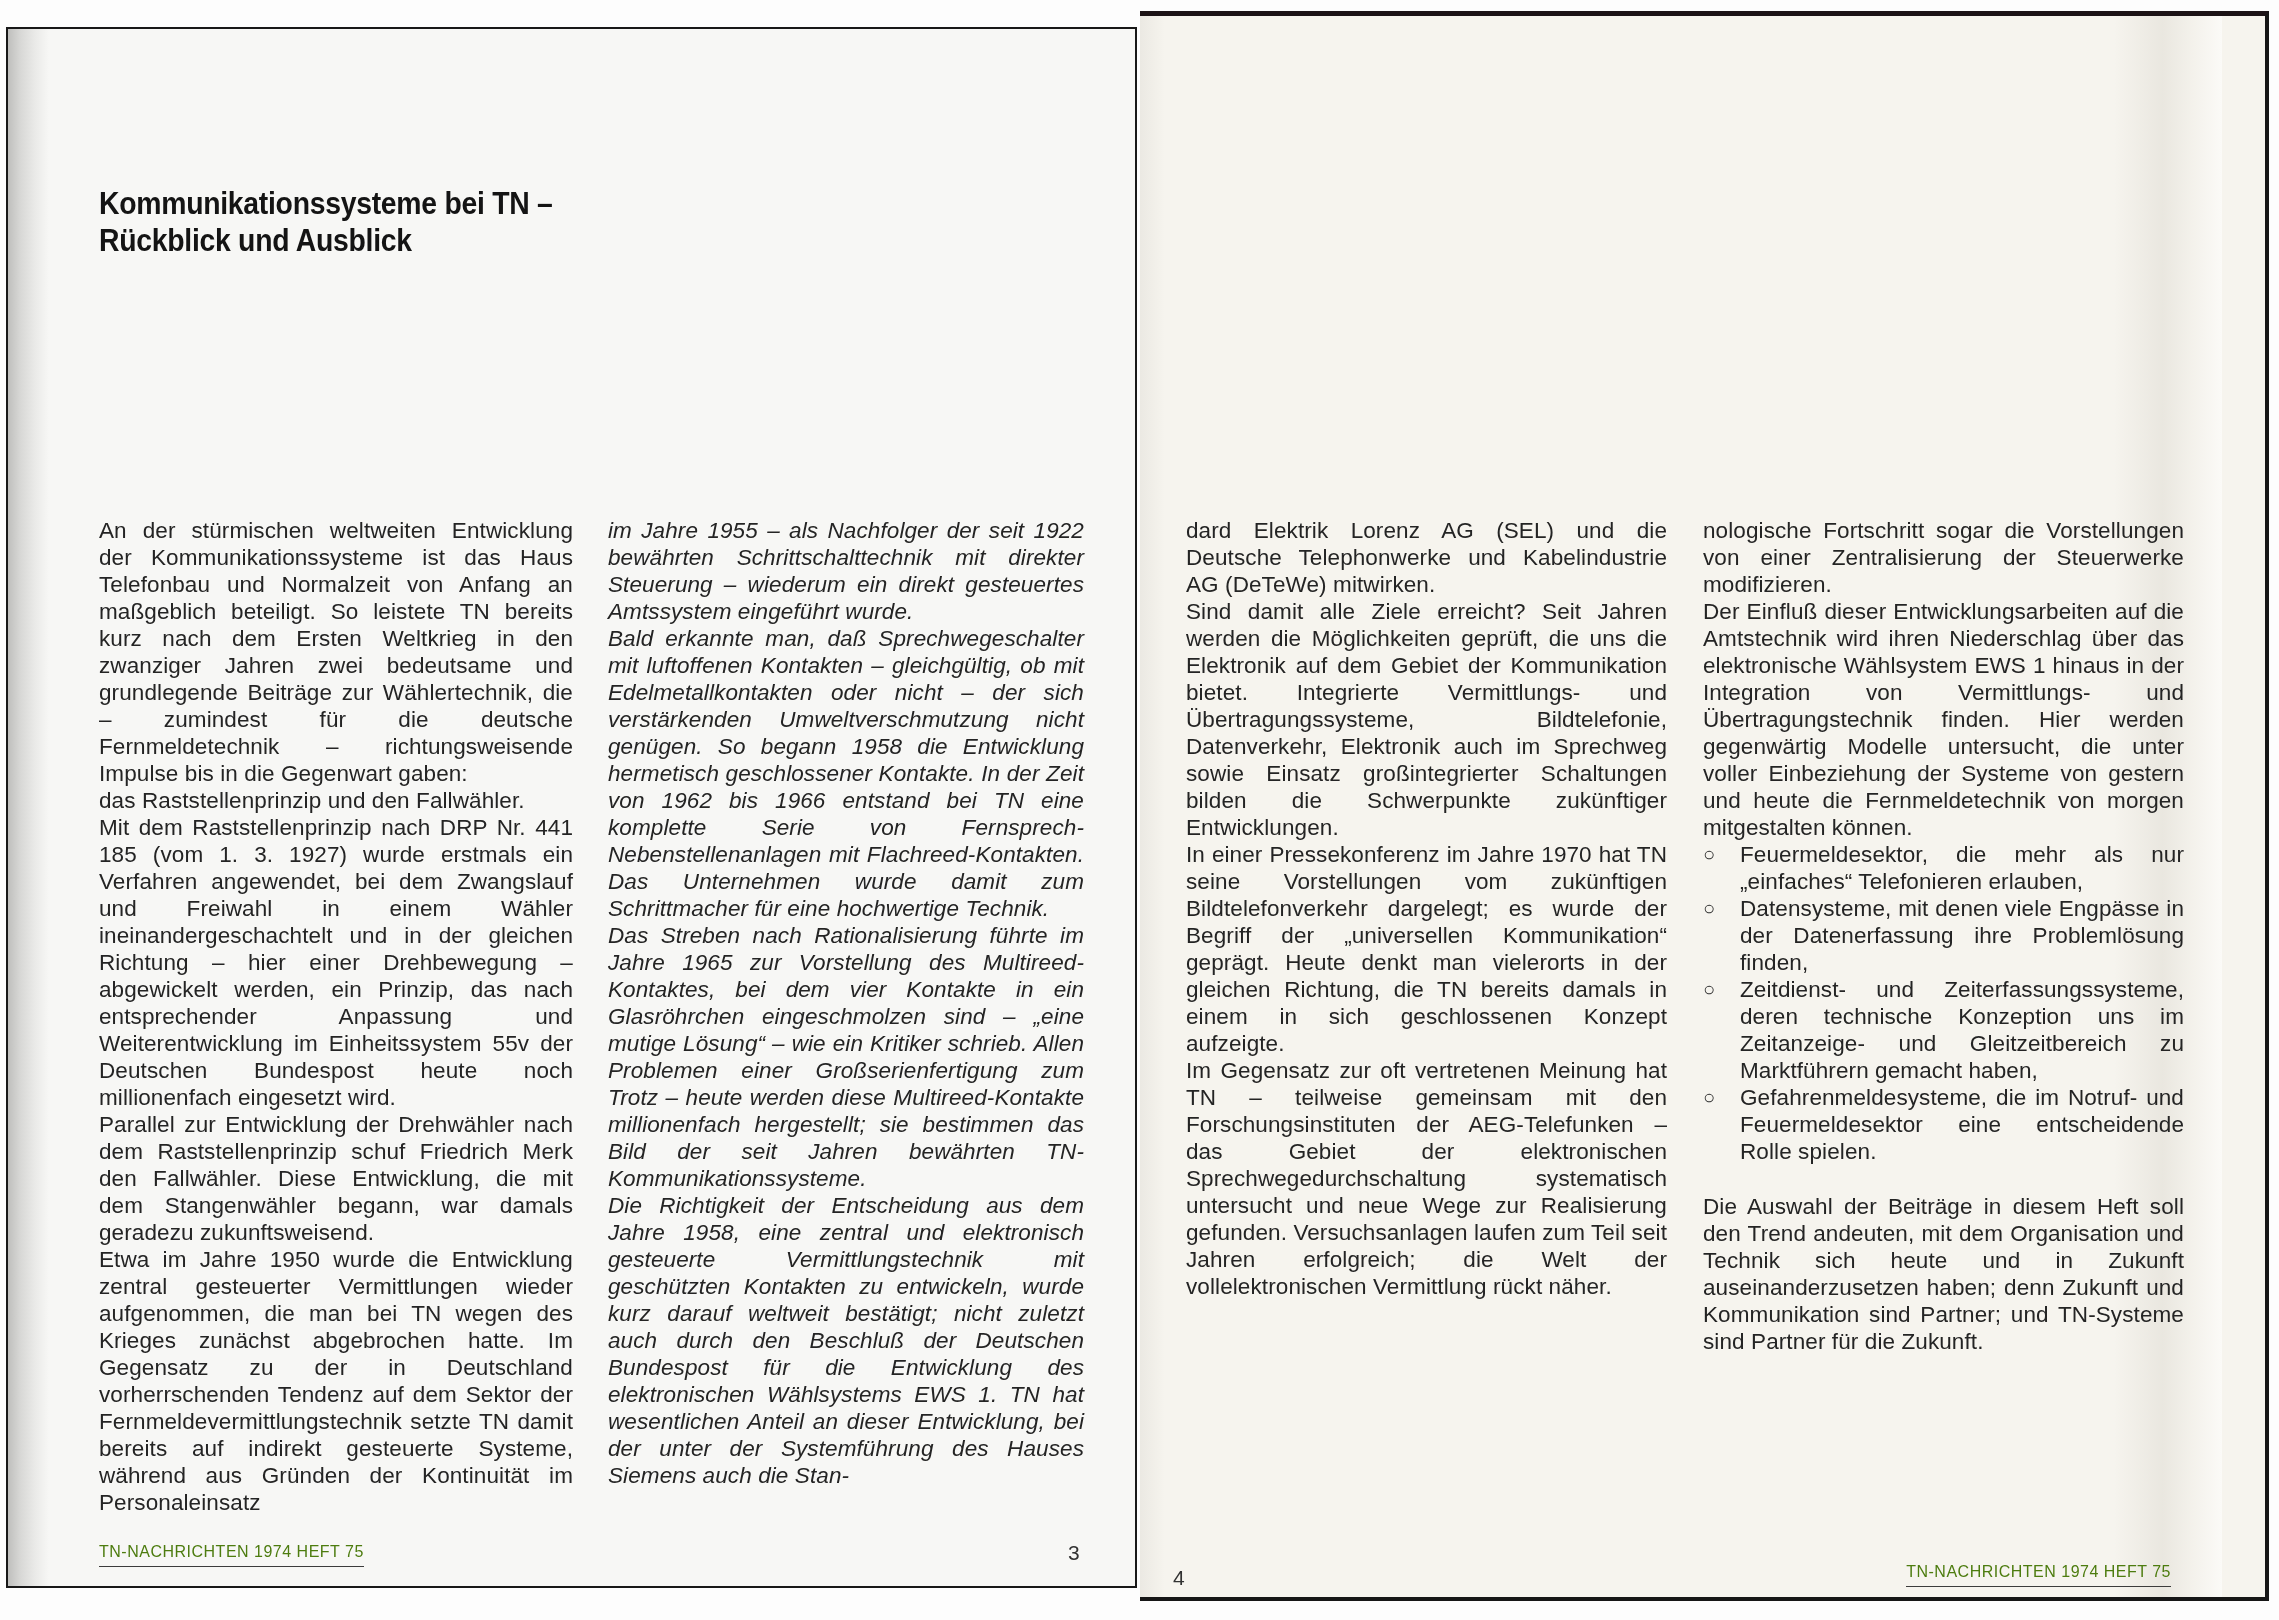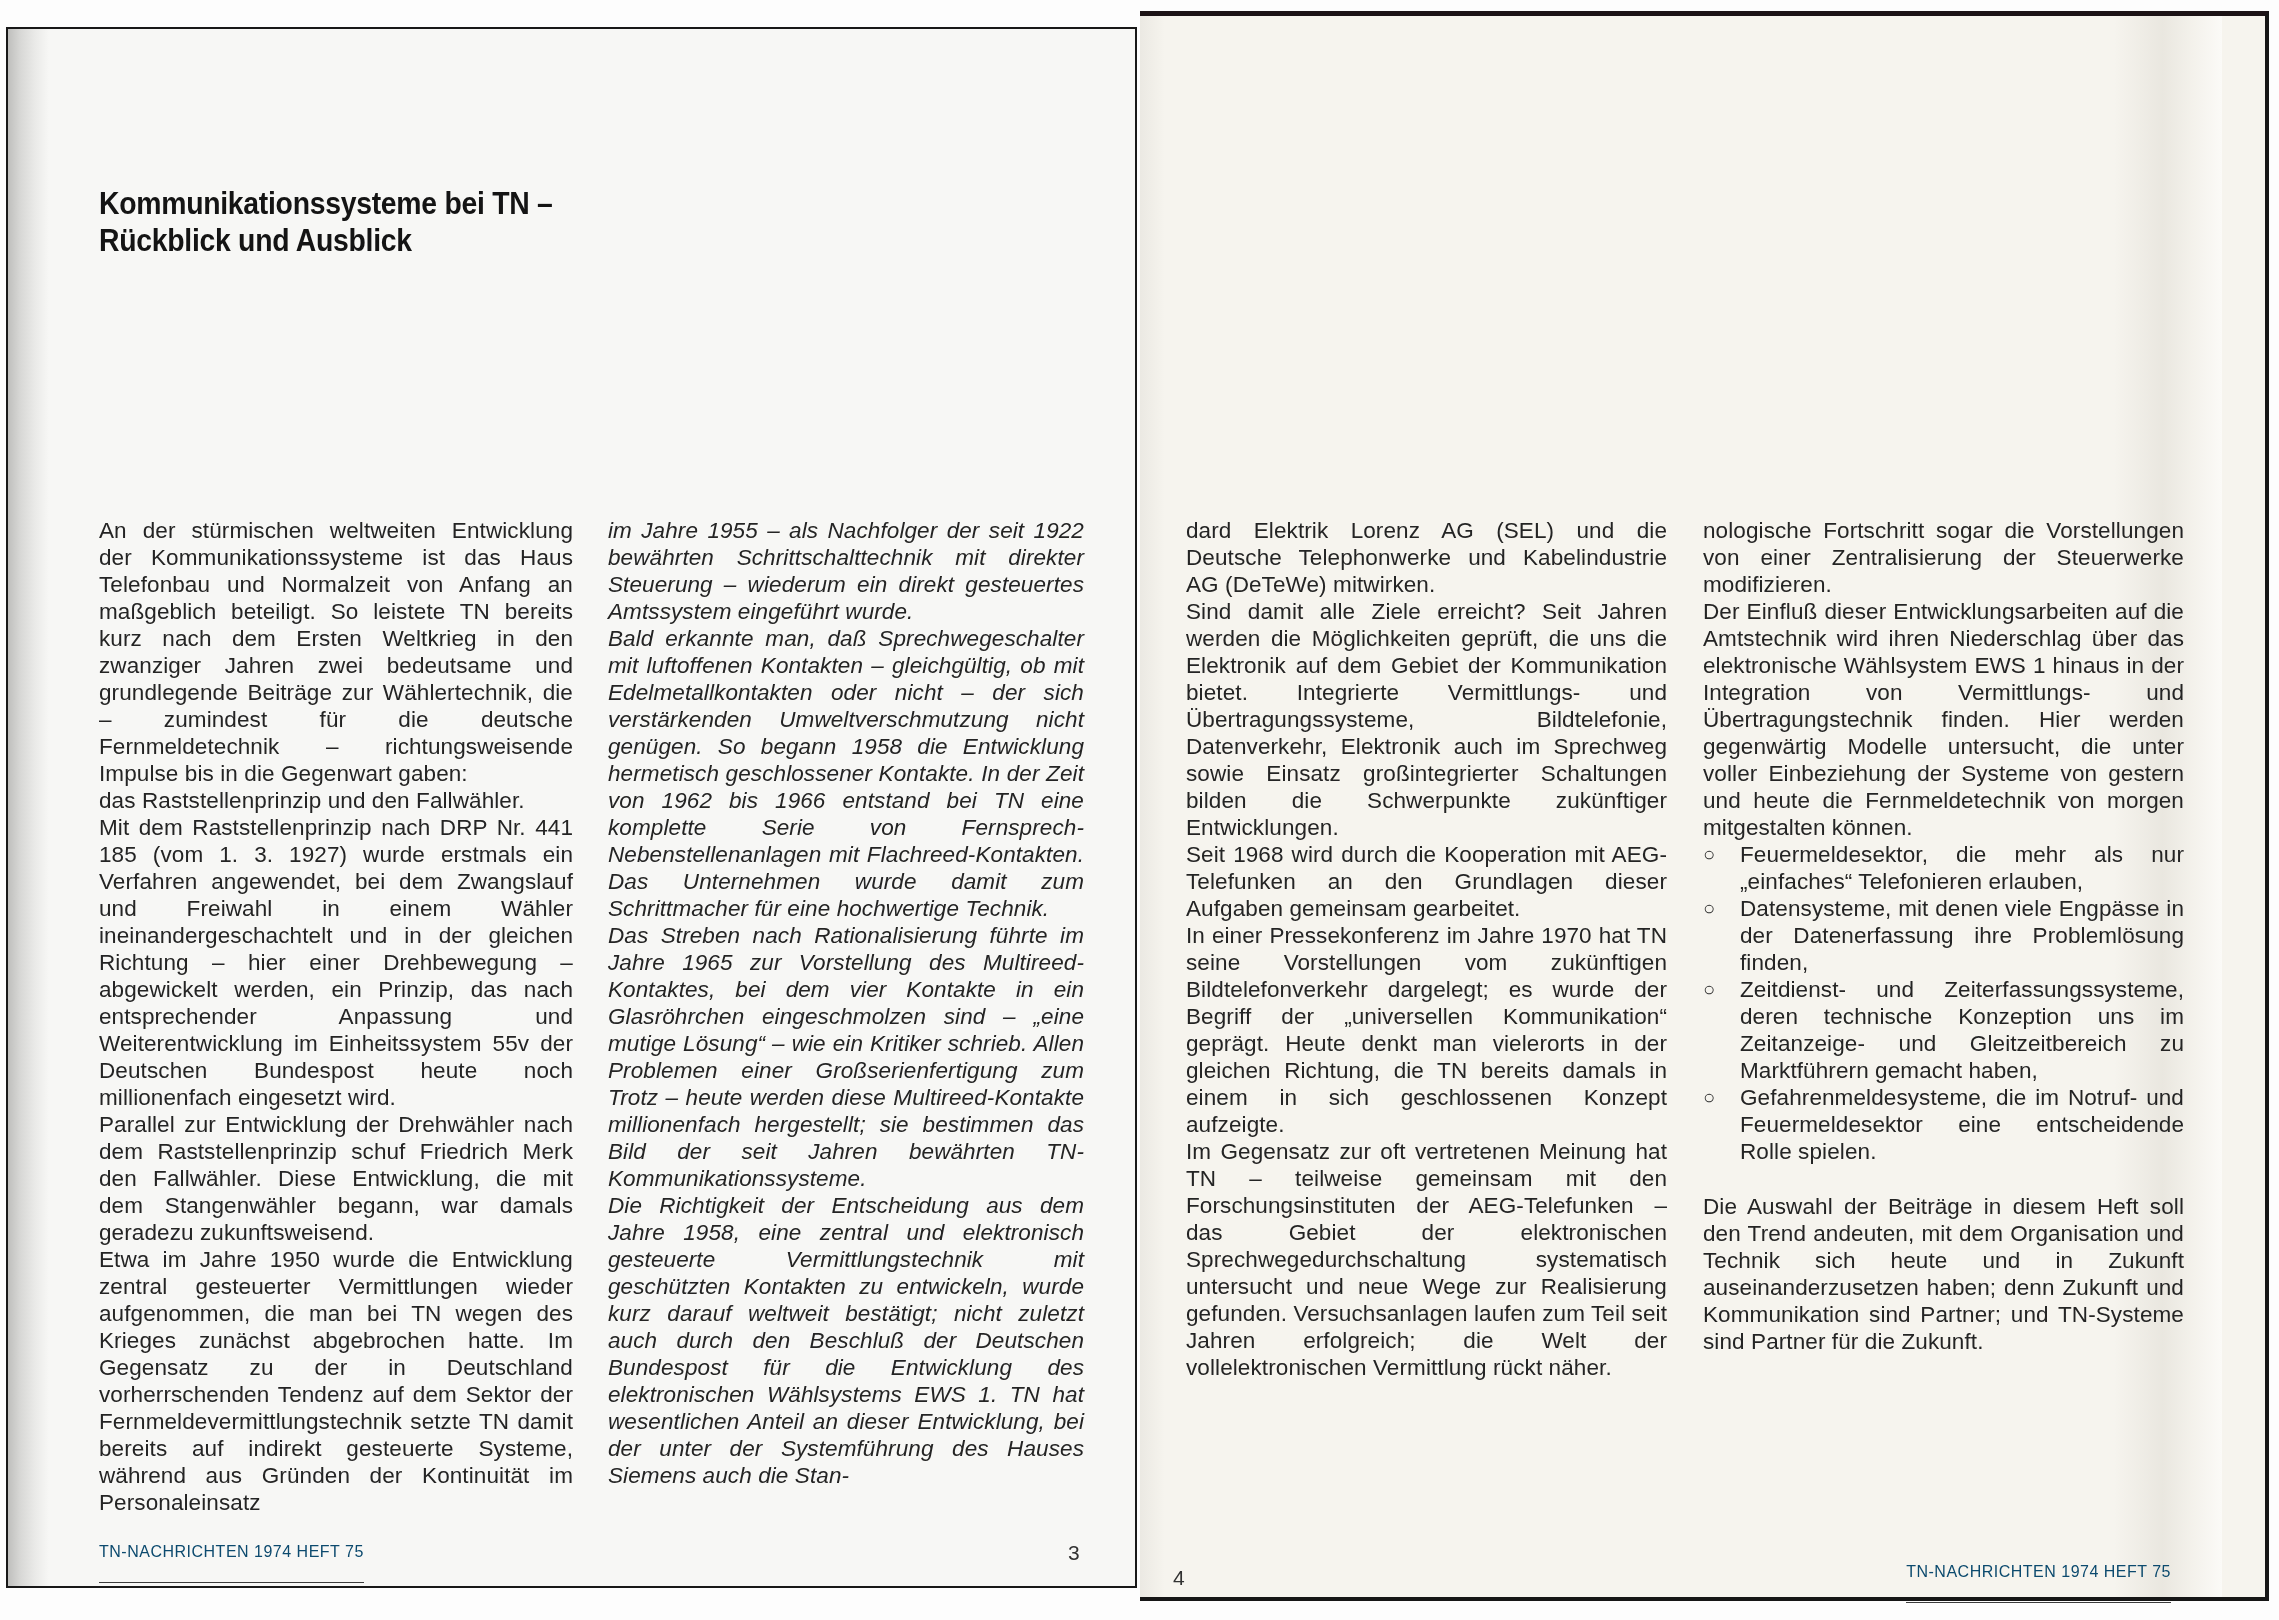--- a/index.html
+++ b/index.html
@@ -72,22 +72,22 @@
     font-size: 20px; line-height: 27px; color: #2c2c2c;
     text-align: left;
   }
   .li .txt { flex: 1; text-align: justify; }
 
   .closing { margin-top: 28px !important; }
 
   
   .footer {
     position: absolute;
-    font-size: 16px; letter-spacing: 0.5px; color: #0c4a6e;
-    border-bottom: 1.8px solid #3c3c3c; padding-bottom: 21px;
+    font-size: 16px; letter-spacing: 0.5px; color: #4d7c0f;
+    border-bottom: 1.8px solid #3c3c3c; padding-bottom: 5px;
     white-space: nowrap;
   }
   .footer-left  { left: 99px;  top: 1543px; }
   .footer-right { right: 108px; top: 1563px; }
 
   .pagenum {
     position: absolute; font-size: 21px; color: #323232;
   }
   .pagenum-left  { left: 1068px; top: 1541px; }
   .pagenum-right { left: 1173px; top: 1566px; }
@@ -120,21 +120,20 @@
 <div class="col col-2">
   <p>im Jahre 1955 – als Nachfolger der seit 1922 bewährten Schrittschalttechnik mit direkter Steuerung – wiederum ein direkt gesteuertes Amtssystem eingeführt wurde.</p>
   <p>Bald erkannte man, daß Sprechwegeschalter mit luftoffenen Kontakten – gleichgültig, ob mit Edelmetallkontakten oder nicht – der sich verstärkenden Umweltverschmutzung nicht genügen. So begann 1958 die Entwicklung hermetisch geschlossener Kontakte. In der Zeit von 1962 bis 1966 entstand bei TN eine komplette Serie von Fernsprech-Nebenstellenanlagen mit Flachreed-Kontakten. Das Unternehmen wurde damit zum Schrittmacher für eine hochwertige Technik.</p>
   <p>Das Streben nach Rationalisierung führte im Jahre 1965 zur Vorstellung des Multireed-Kontaktes, bei dem vier Kontakte in ein Glasröhrchen eingeschmolzen sind – „eine mutige Lösung“ – wie ein Kritiker schrieb. Allen Problemen einer Großserienfertigung zum Trotz – heute werden diese Multireed-Kontakte millionenfach hergestellt; sie bestimmen das Bild der seit Jahren bewährten TN-Kommunikationssysteme.</p>
   <p>Die Richtigkeit der Entscheidung aus dem Jahre 1958, eine zentral und elektronisch gesteuerte Vermittlungstechnik mit geschützten Kontakten zu entwickeln, wurde kurz darauf weltweit bestätigt; nicht zuletzt auch durch den Beschluß der Deutschen Bundespost für die Entwicklung des elektronischen Wählsystems EWS 1. TN hat wesentlichen Anteil an dieser Entwicklung, bei der unter der Systemführung des Hauses Siemens auch die Stan-</p>
 </div>
 
 <div class="col col-3">
   <p>dard Elektrik Lorenz AG (SEL) und die Deutsche Telephonwerke und Kabelindustrie AG (DeTeWe) mitwirken.</p>
   <p>Sind damit alle Ziele erreicht? Seit Jahren werden die Möglichkeiten geprüft, die uns die Elektronik auf dem Gebiet der Kommunikation bietet. Integrierte Vermittlungs- und Übertragungssysteme, Bildtelefonie, Datenverkehr, Elektronik auch im Sprechweg sowie Einsatz großintegrierter Schaltungen bilden die Schwerpunkte zukünftiger Entwicklungen.</p>
-  <p>Seit 1968 wird durch die Kooperation mit AEG-Telefunken an den Grundlagen dieser Aufgaben gemeinsam gearbeitet.</p>
   <p>In einer Pressekonferenz im Jahre 1970 hat TN seine Vorstellungen vom zukünftigen Bildtelefonverkehr dargelegt; es wurde der Begriff der „universellen Kommunikation“ geprägt. Heute denkt man vielerorts in der gleichen Richtung, die TN bereits damals in einem in sich geschlossenen Konzept aufzeigte.</p>
   <p>Im Gegensatz zur oft vertretenen Meinung hat TN – teilweise gemeinsam mit den Forschungsinstituten der AEG-Telefunken – das Gebiet der elektronischen Sprechwegedurchschaltung systematisch untersucht und neue Wege zur Realisierung gefunden. Versuchsanlagen laufen zum Teil seit Jahren erfolgreich; die Welt der vollelektronischen Vermittlung rückt näher.</p>
 </div>
 
 <div class="col col-4">
   <p>nologische Fortschritt sogar die Vorstellungen von einer Zentralisierung der Steuerwerke modifizieren.</p>
   <p>Der Einfluß dieser Entwicklungsarbeiten auf die Amtstechnik wird ihren Niederschlag über das elektronische Wählsystem EWS 1 hinaus in der Integration von Vermittlungs- und Übertragungstechnik finden. Hier werden gegenwärtig Modelle untersucht, die unter voller Einbeziehung der Systeme von gestern und heute die Fernmeldetechnik von morgen mitgestalten können.</p>
 
   <div class="li">
     <span class="marker">○</span>

